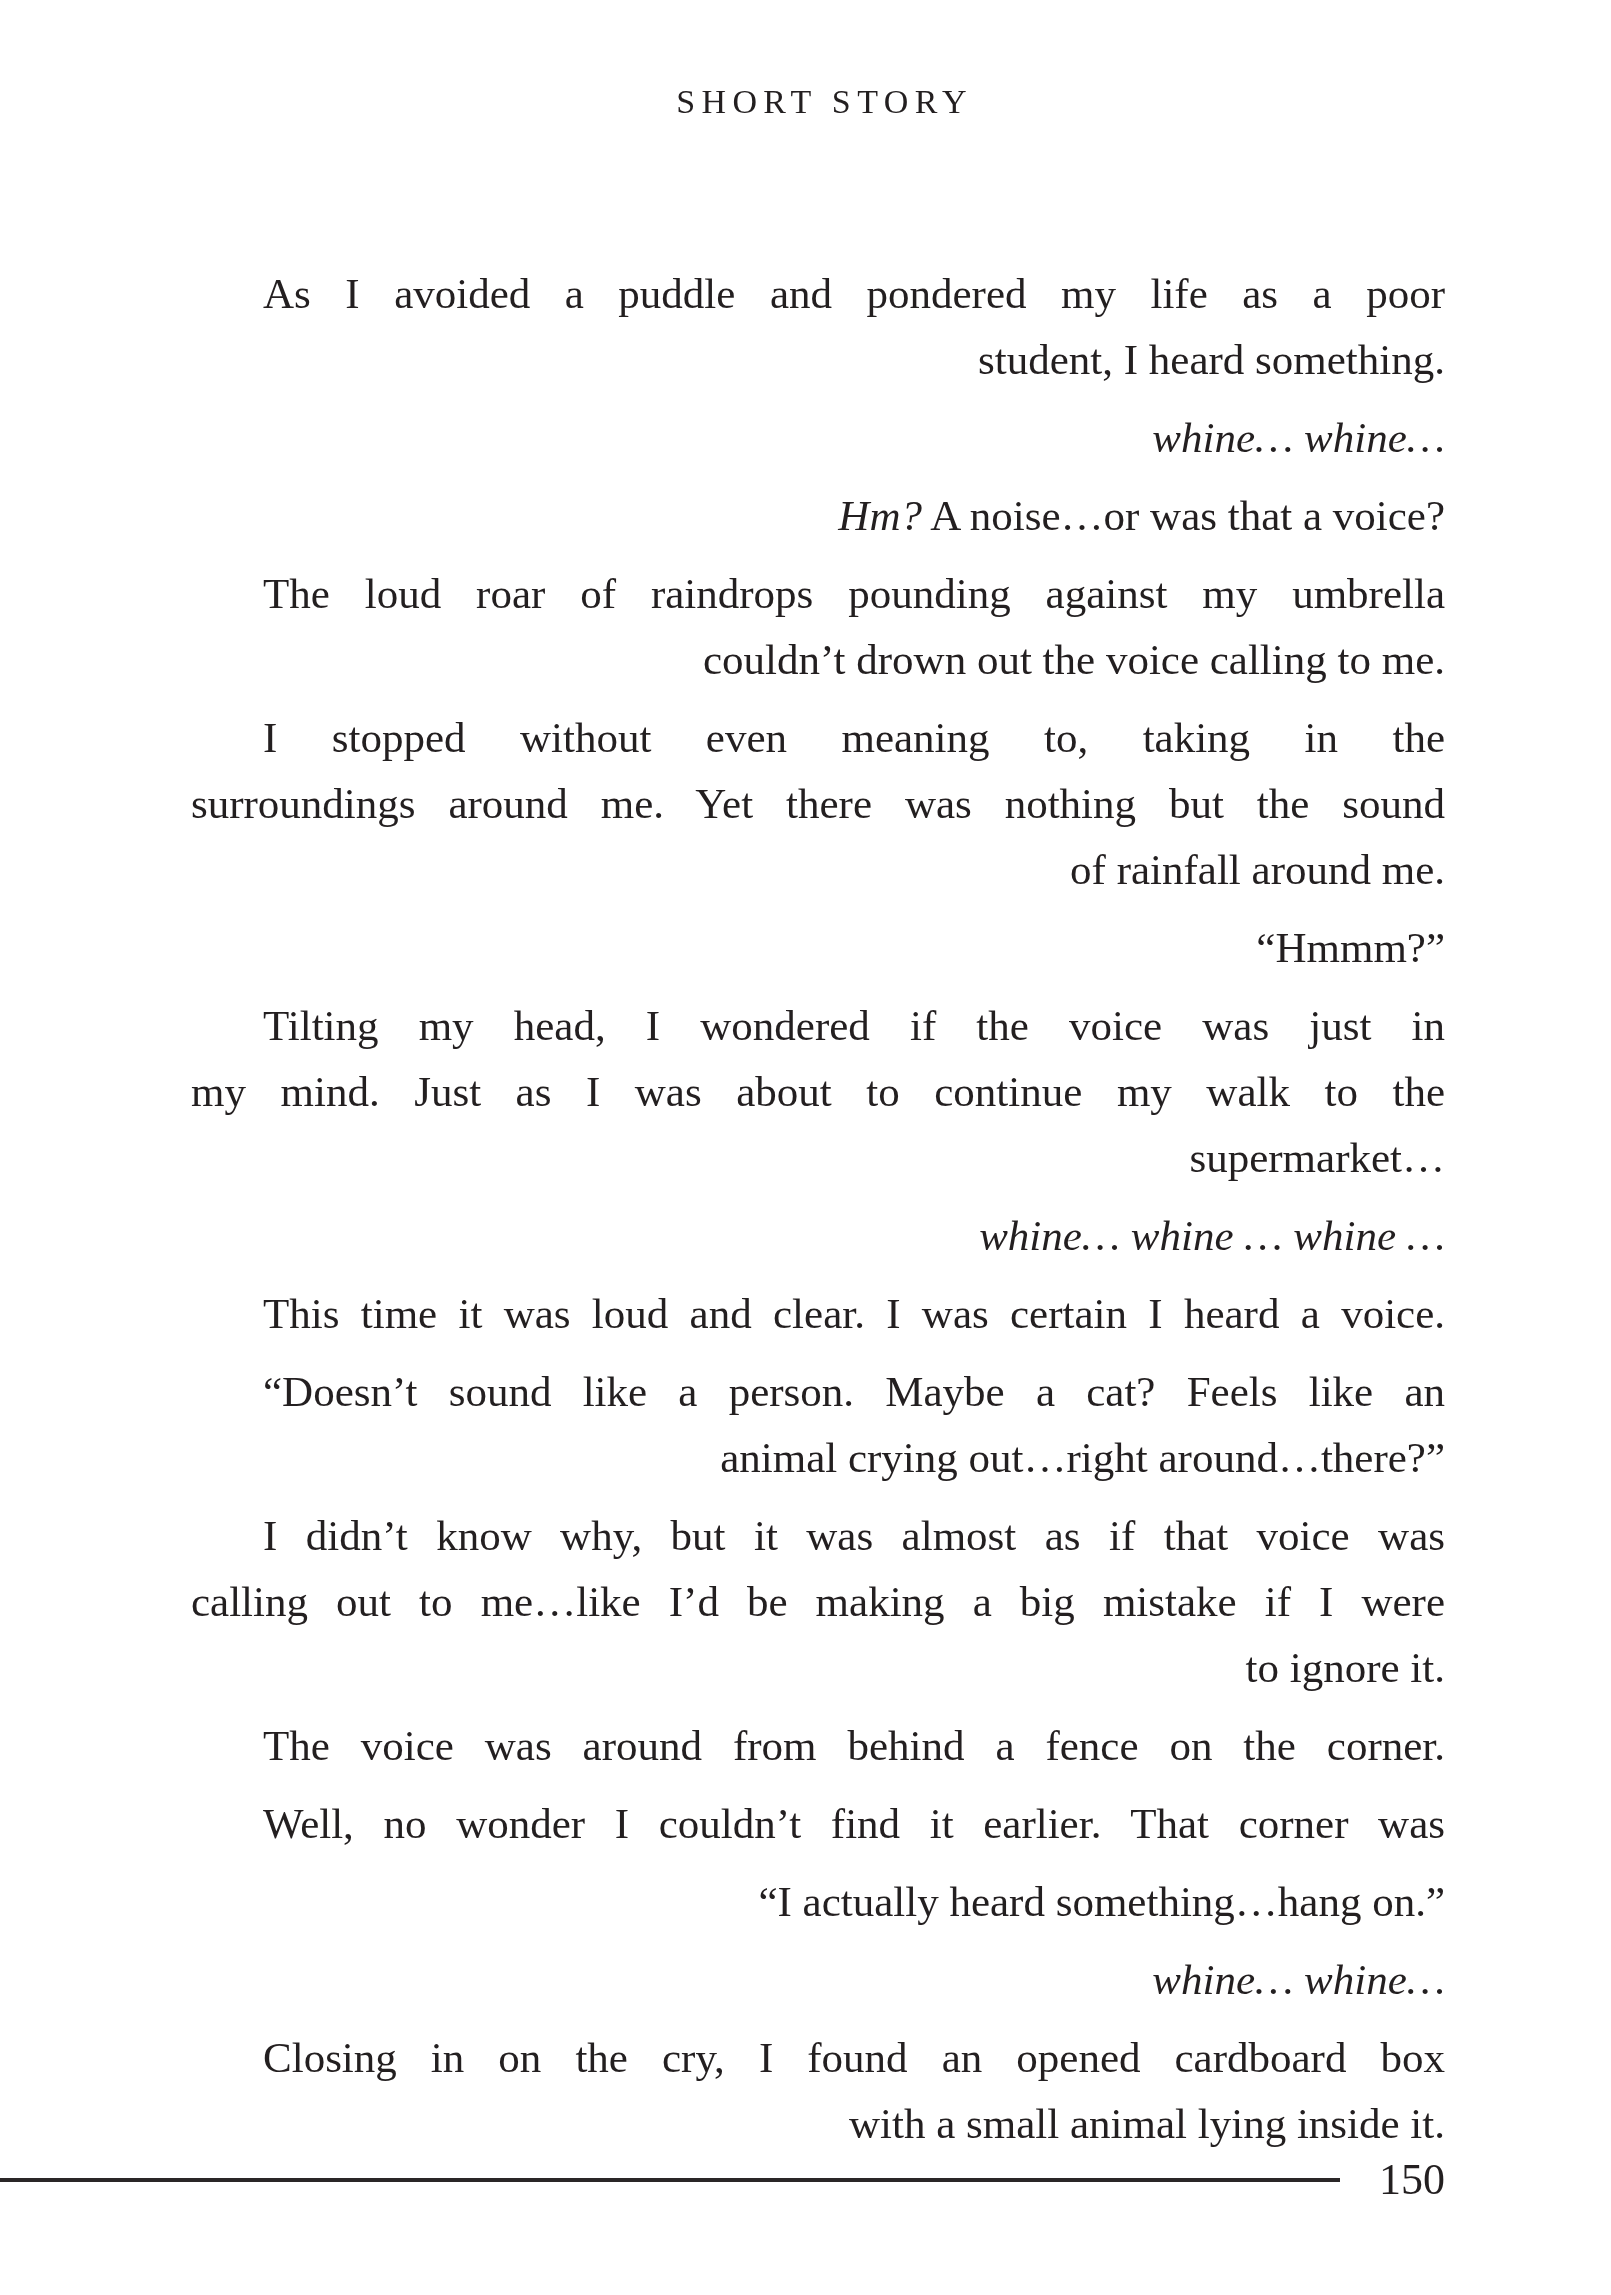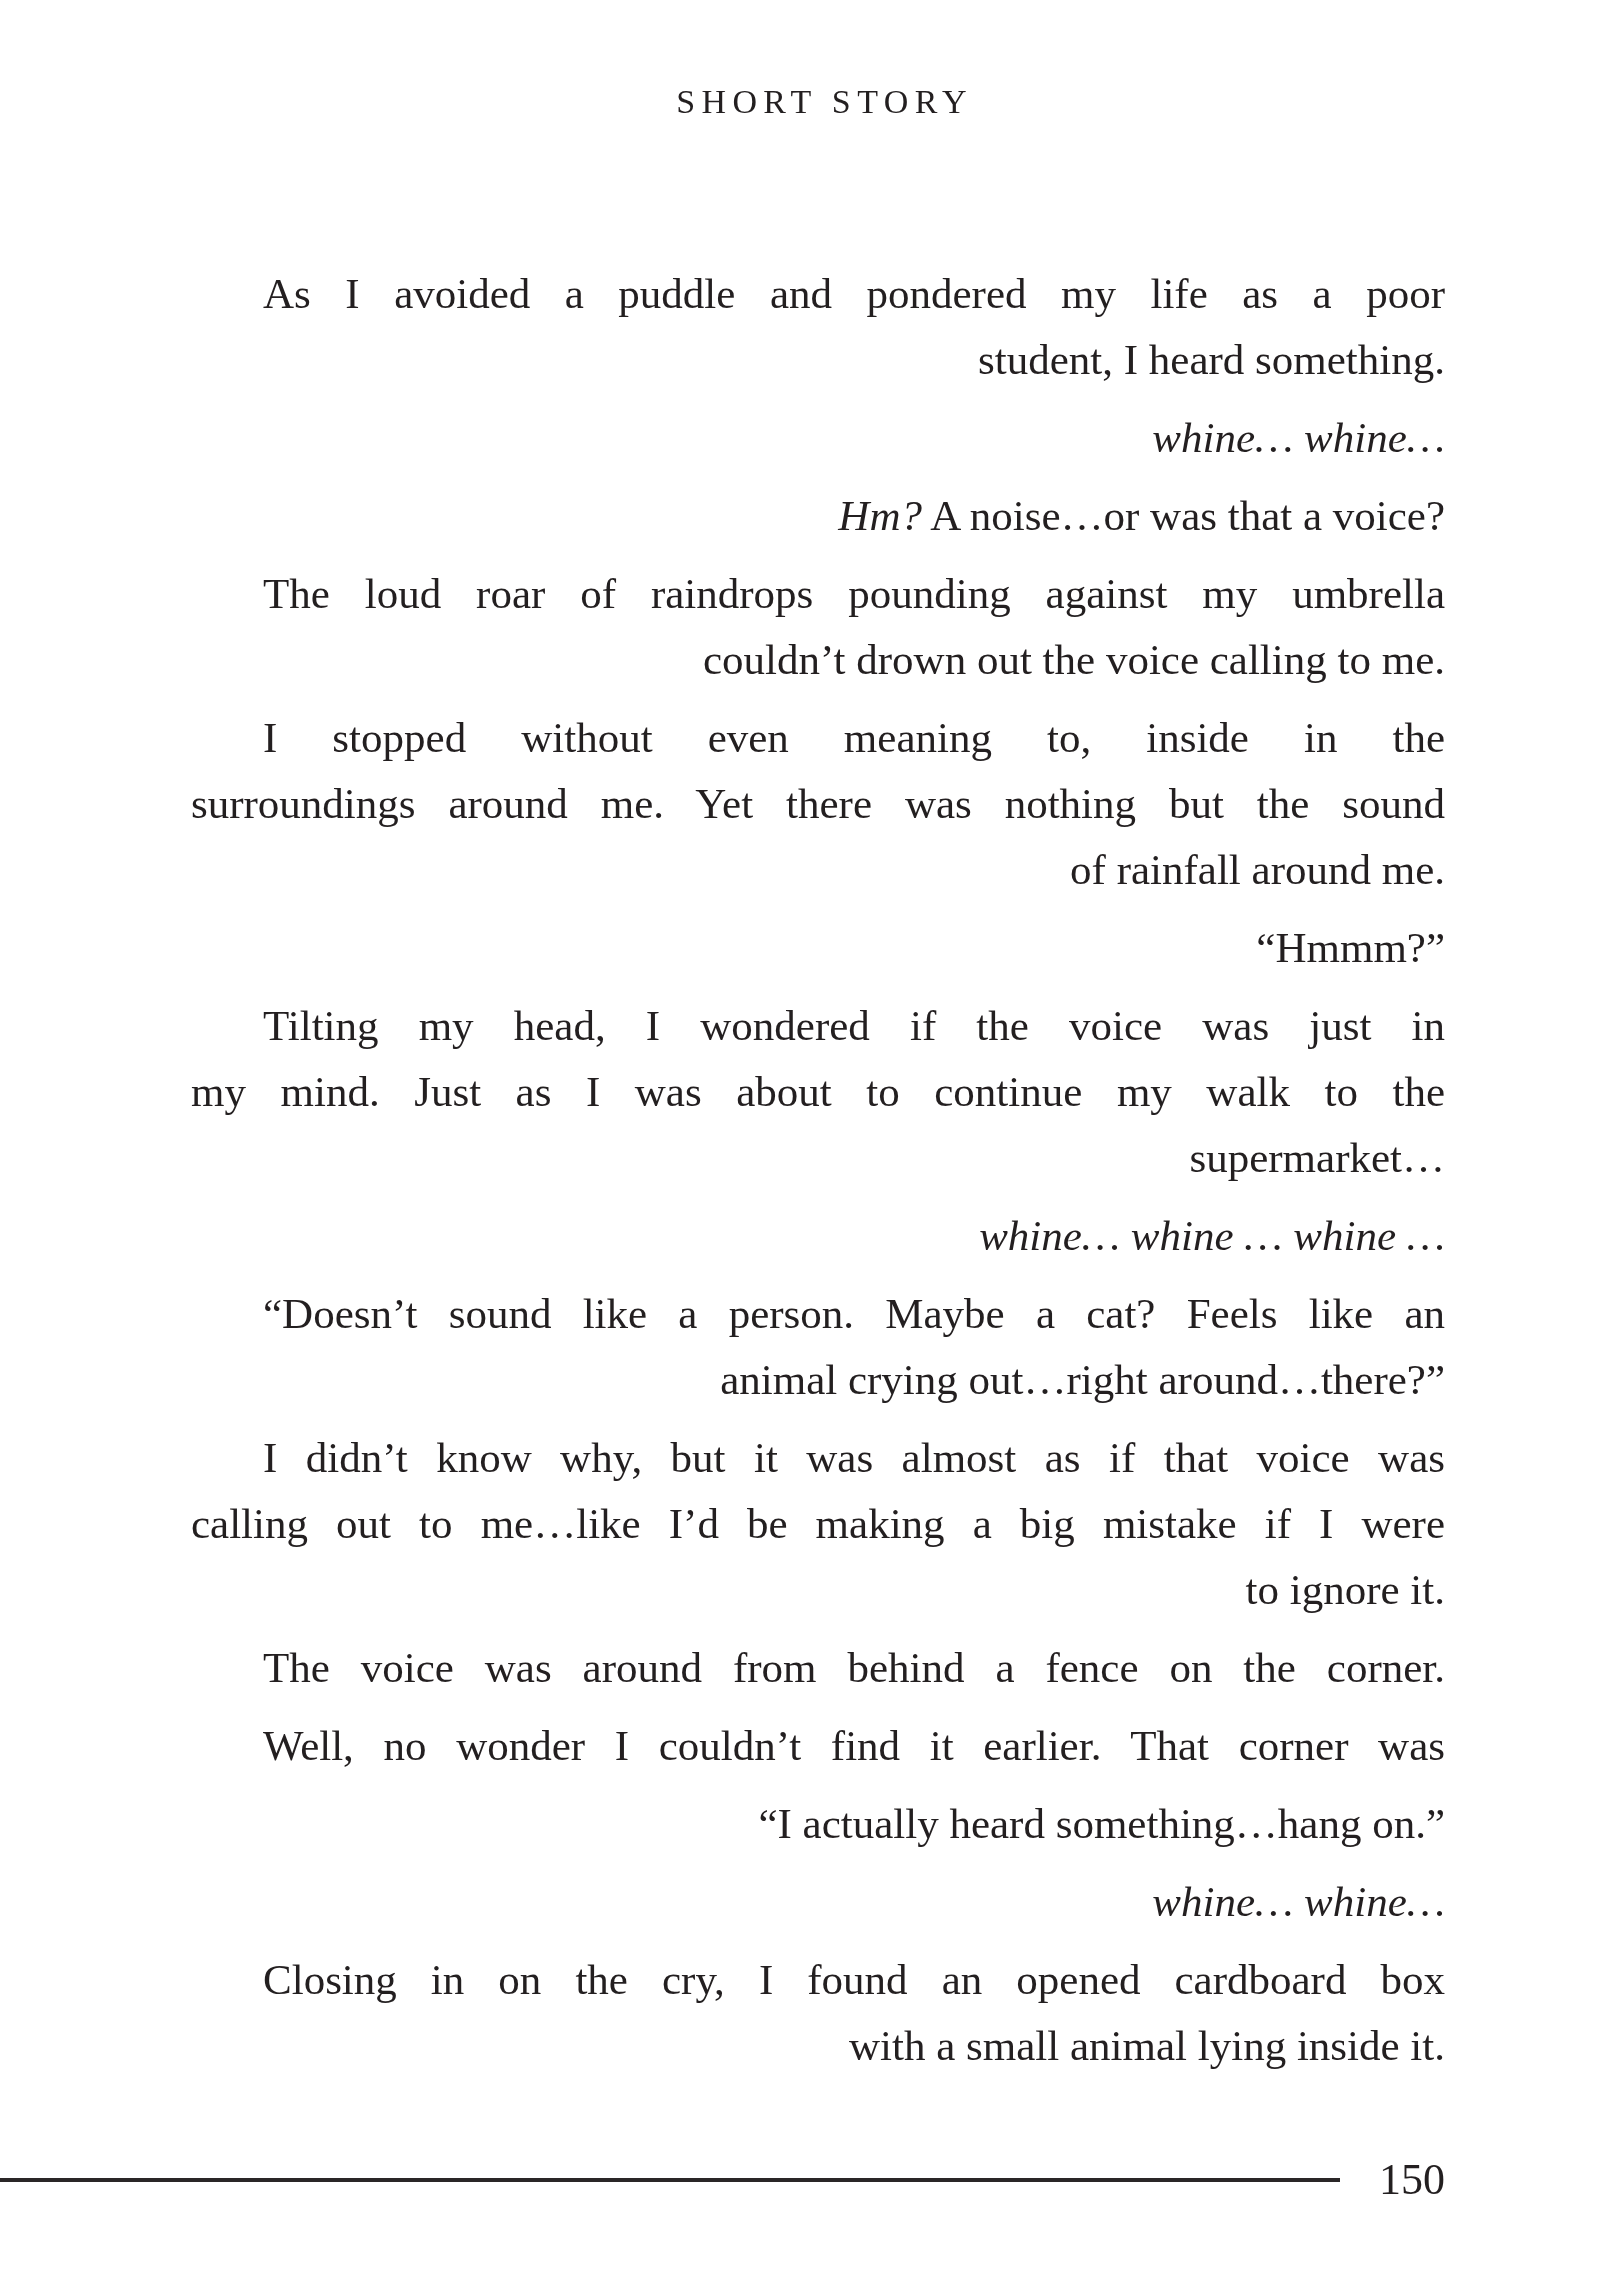--- a/index.html
+++ b/index.html
@@ -79,34 +79,37 @@
         <div class="line first"><span class="it">whine… whine…</span></div>
       </div>
       <div class="para">
         <div class="line first"><span class="it">Hm?</span><span> A noise…or was that a voice?</span></div>
       </div>
       <div class="para">
         <div class="line first just"><span>The loud roar of raindrops pounding against my umbrella</span></div>
         <div class="line"><span>couldn’t drown out the voice calling to me.</span></div>
       </div>
       <div class="para">
-        <div class="line first just"><span>I stopped without even meaning to, inside in the</span></div>
+        <div class="line first just"><span>I stopped without even meaning to, taking in the</span></div>
         <div class="line just"><span>surroundings around me. Yet there was nothing but the sound</span></div>
         <div class="line"><span>of rainfall around me.</span></div>
       </div>
       <div class="para">
         <div class="line first"><span>“Hmmm?”</span></div>
       </div>
       <div class="para">
         <div class="line first just"><span>Tilting my head, I wondered if the voice was just in</span></div>
         <div class="line just"><span>my mind. Just as I was about to continue my walk to the</span></div>
         <div class="line"><span>supermarket…</span></div>
       </div>
       <div class="para">
         <div class="line first"><span class="it">whine… whine … whine …</span></div>
+      </div>
+      <div class="para">
+        <div class="line first just"><span>This time it was loud and clear. I was certain I heard a voice.</span></div>
       </div>
       <div class="para">
         <div class="line first just"><span>“Doesn’t sound like a person. Maybe a cat? Feels like an</span></div>
         <div class="line"><span>animal crying out…right around…there?”</span></div>
       </div>
       <div class="para">
         <div class="line first just"><span>I didn’t know why, but it was almost as if that voice was</span></div>
         <div class="line just"><span>calling out to me…like I’d be making a big mistake if I were</span></div>
         <div class="line"><span>to ignore it.</span></div>
       </div>

